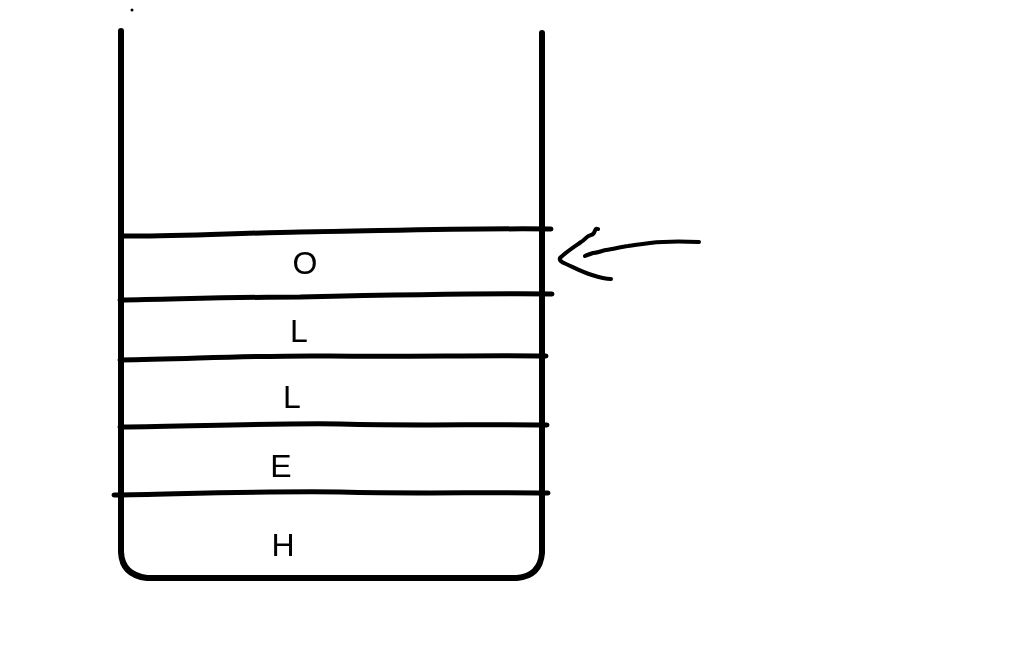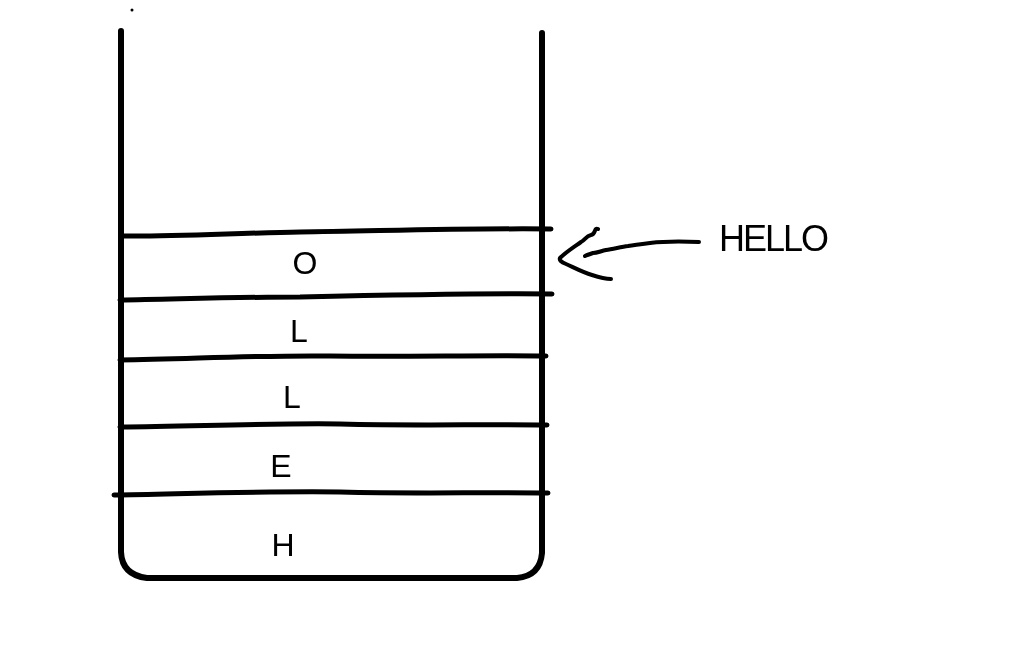--- a/index.html
+++ b/index.html
@@ -82,15 +82,14 @@
       <path class="stroke4" d="M 598 229 C 594 227 596 234 591 235 C 586 236 585 240 581 242 C 574 247 566 252 560 258 C 559 260 561 262 566 264 C 573 267 582 272 592 275 C 598 277 605 279 611 279"></path>
     </g>
   </svg>
 
   <div class="cell-letter" style="left:305px; top:263px;">O</div>
   <div class="cell-letter" style="left:299px; top:331px;">L</div>
   <div class="cell-letter" style="left:292px; top:397px;">L</div>
   <div class="cell-letter" style="left:281px; top:466px;">E</div>
   <div class="cell-letter" style="left:283px; top:545px;">H</div>
 
-  <div class="arrow-label">HELLO</div>
 
 </div>
 
 </body></html>

